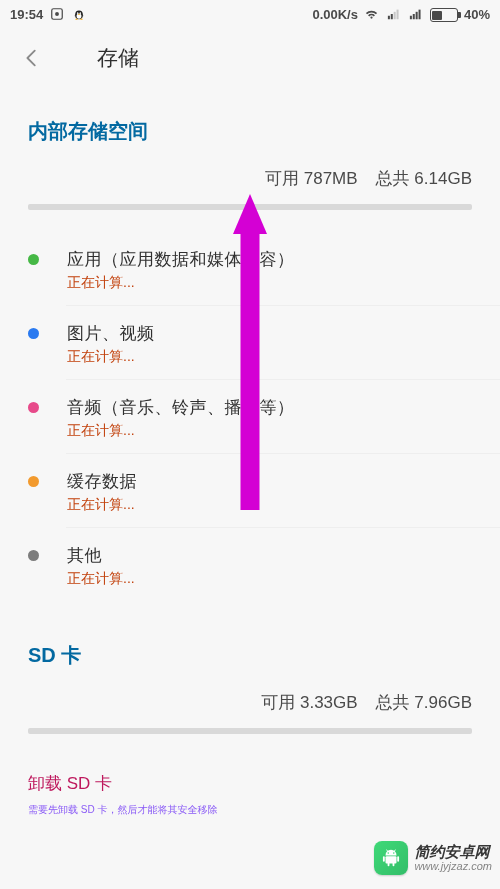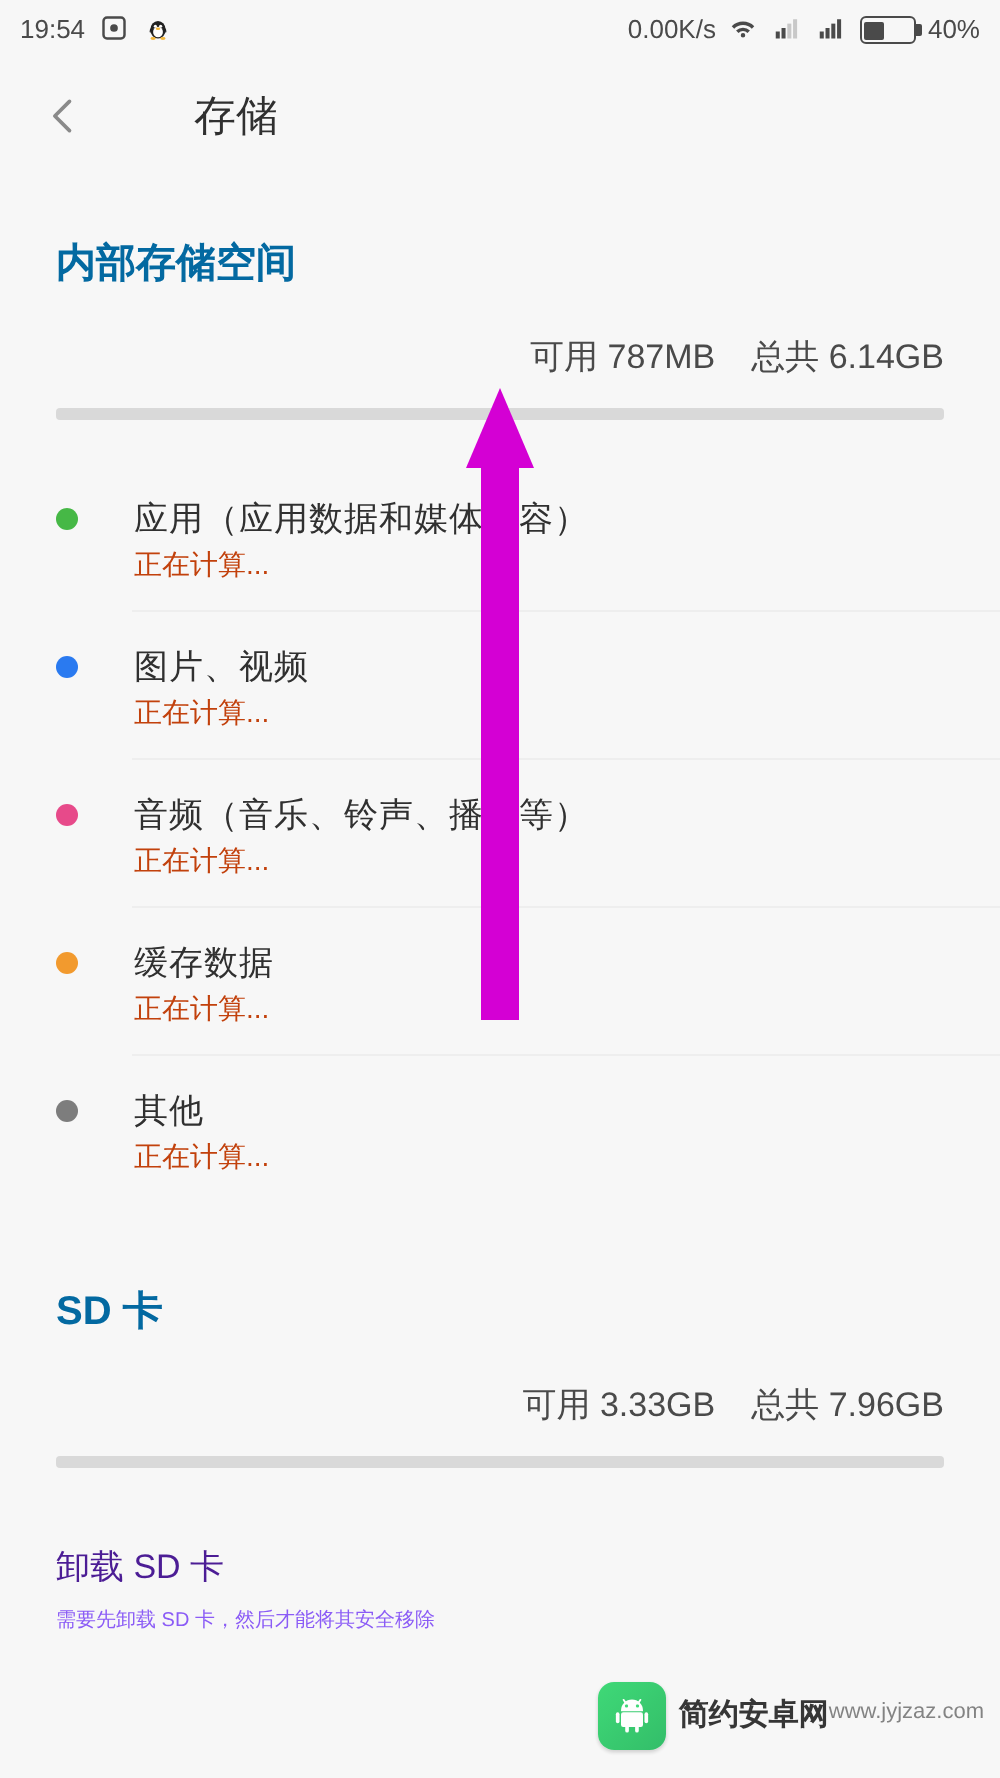--- a/index.html
+++ b/index.html
@@ -15,20 +15,21 @@
 
   
   .status-bar {
     height: 28px;
     display: flex;
     align-items: center;
     padding: 0 10px;
     font-size: 13px;
     color: #4a4a4a;
     background: #f7f7f7;
+    font-weight: bold;
   }
   .status-left { display: flex; align-items: center; gap: 6px; }
   .status-right { margin-left: auto; display: flex; align-items: flex-end; gap: 6px; }
   .status-icon { display: inline-flex; align-items: center; justify-content: center; width: 16px; height: 16px; }
   .status-icon svg { display:block; }
   .battery {
     display: inline-flex; align-items: center; gap: 2px;
   }
   .battery-body {
     width: 28px; height: 14px; border: 1.3px solid #4a4a4a; border-radius: 3px; position: relative;
@@ -120,21 +121,21 @@
   }
   .cat-sub {
     margin-top: 3px;
     font-size: 14px;
     color: #c2410c;
   }
 
   .sd-action {
     padding: 16px 28px 4px 28px;
   }
-  .sd-action-title { font-size: 17px; color: #4c1d95; }
+  .sd-action-title { font-size: 17px; color: #be185d; }
   .sd-action-sub { margin-top: 8px; font-size: 10px; color: #8b5cf6; }
 
   
   .arrow-overlay {
     position: absolute;
     left: 233px;
     top: 194px;
     width: 34px;
     height: 316px;
     pointer-events: none;
@@ -150,21 +151,21 @@
     align-items: center;
     gap: 6px;
     opacity: 0.9;
   }
   .wm-logo {
     width: 34px; height: 34px; border-radius: 8px;
     background: linear-gradient(135deg,#2bd66a,#1fb85a);
     display:flex; align-items:center; justify-content:center;
     box-shadow: 0 1px 2px rgba(0,0,0,0.2);
   }
-  .wm-text { display:flex; flex-direction:row; line-height:1.1; }
+  .wm-text { display:flex; flex-direction:column; line-height:1.1;font-style:italic; }
   .wm-line1 { font-size: 15px; color:#222; font-weight:600; }
   .wm-line2 { font-size: 11px; color:#777; }
 </style>
 </head>
 <body>
 
 <div class="status-bar">
   <div class="status-left">
     <span>19:54</span>
     <span class="status-icon">

